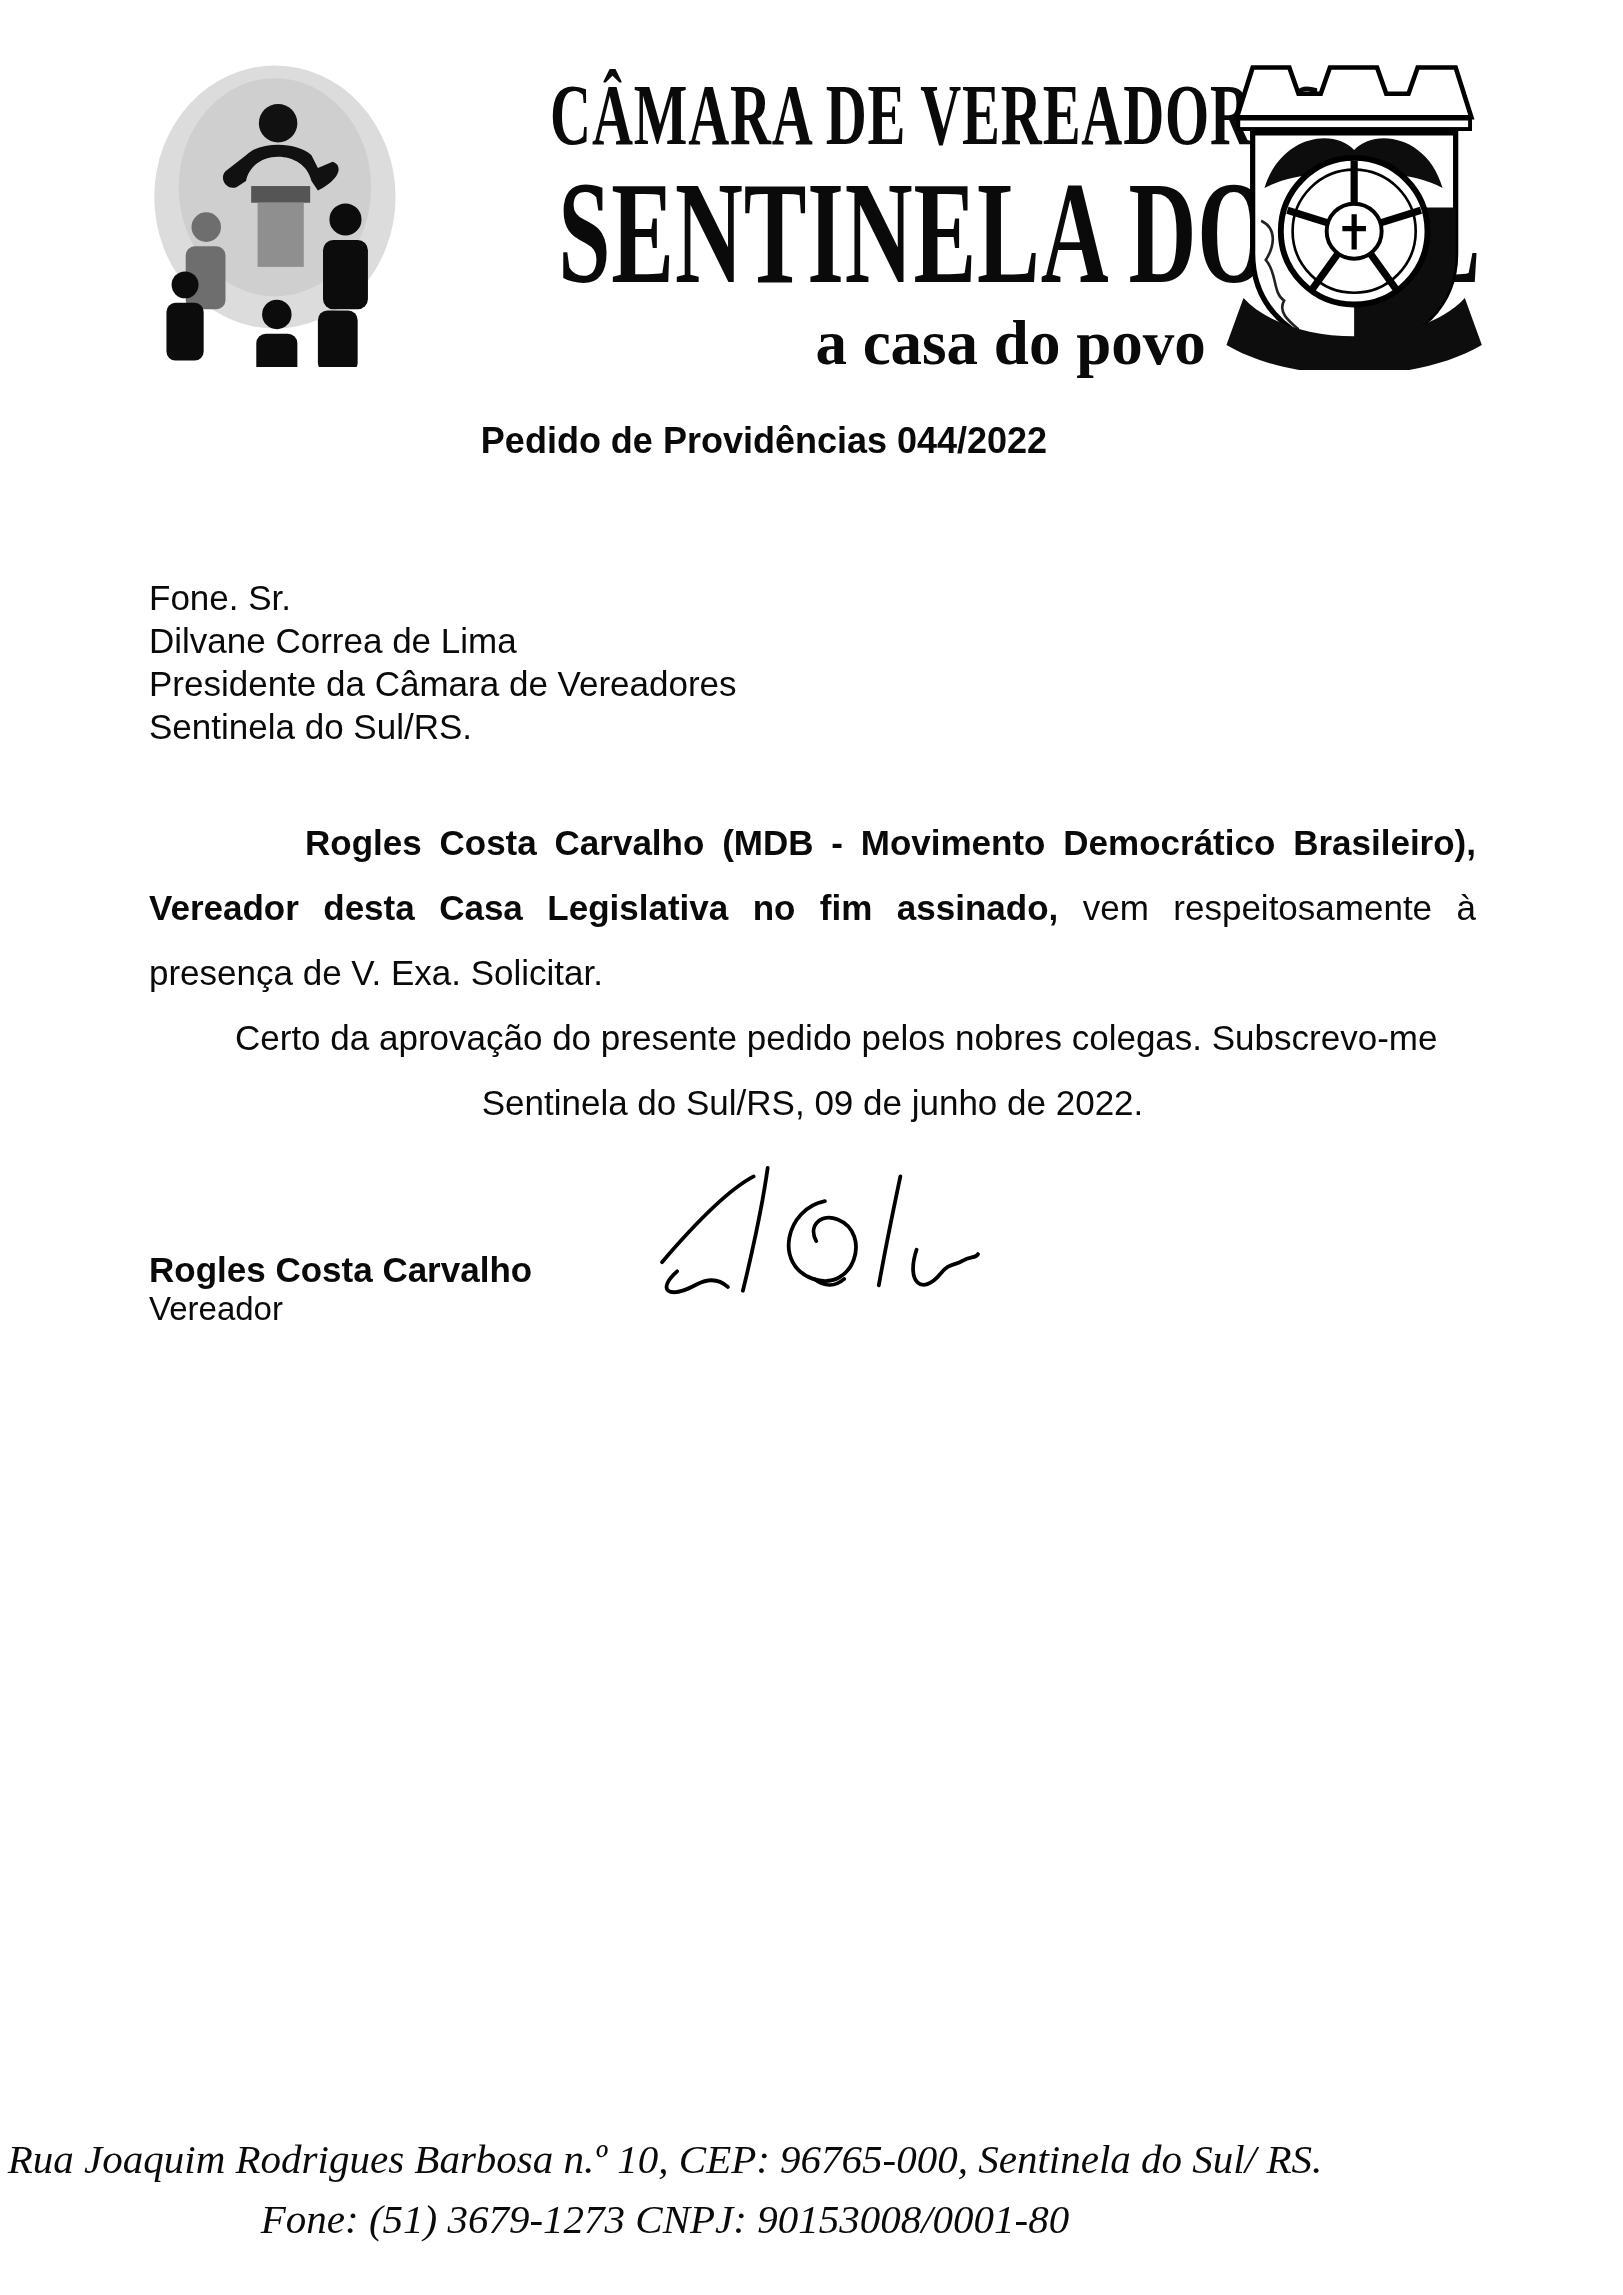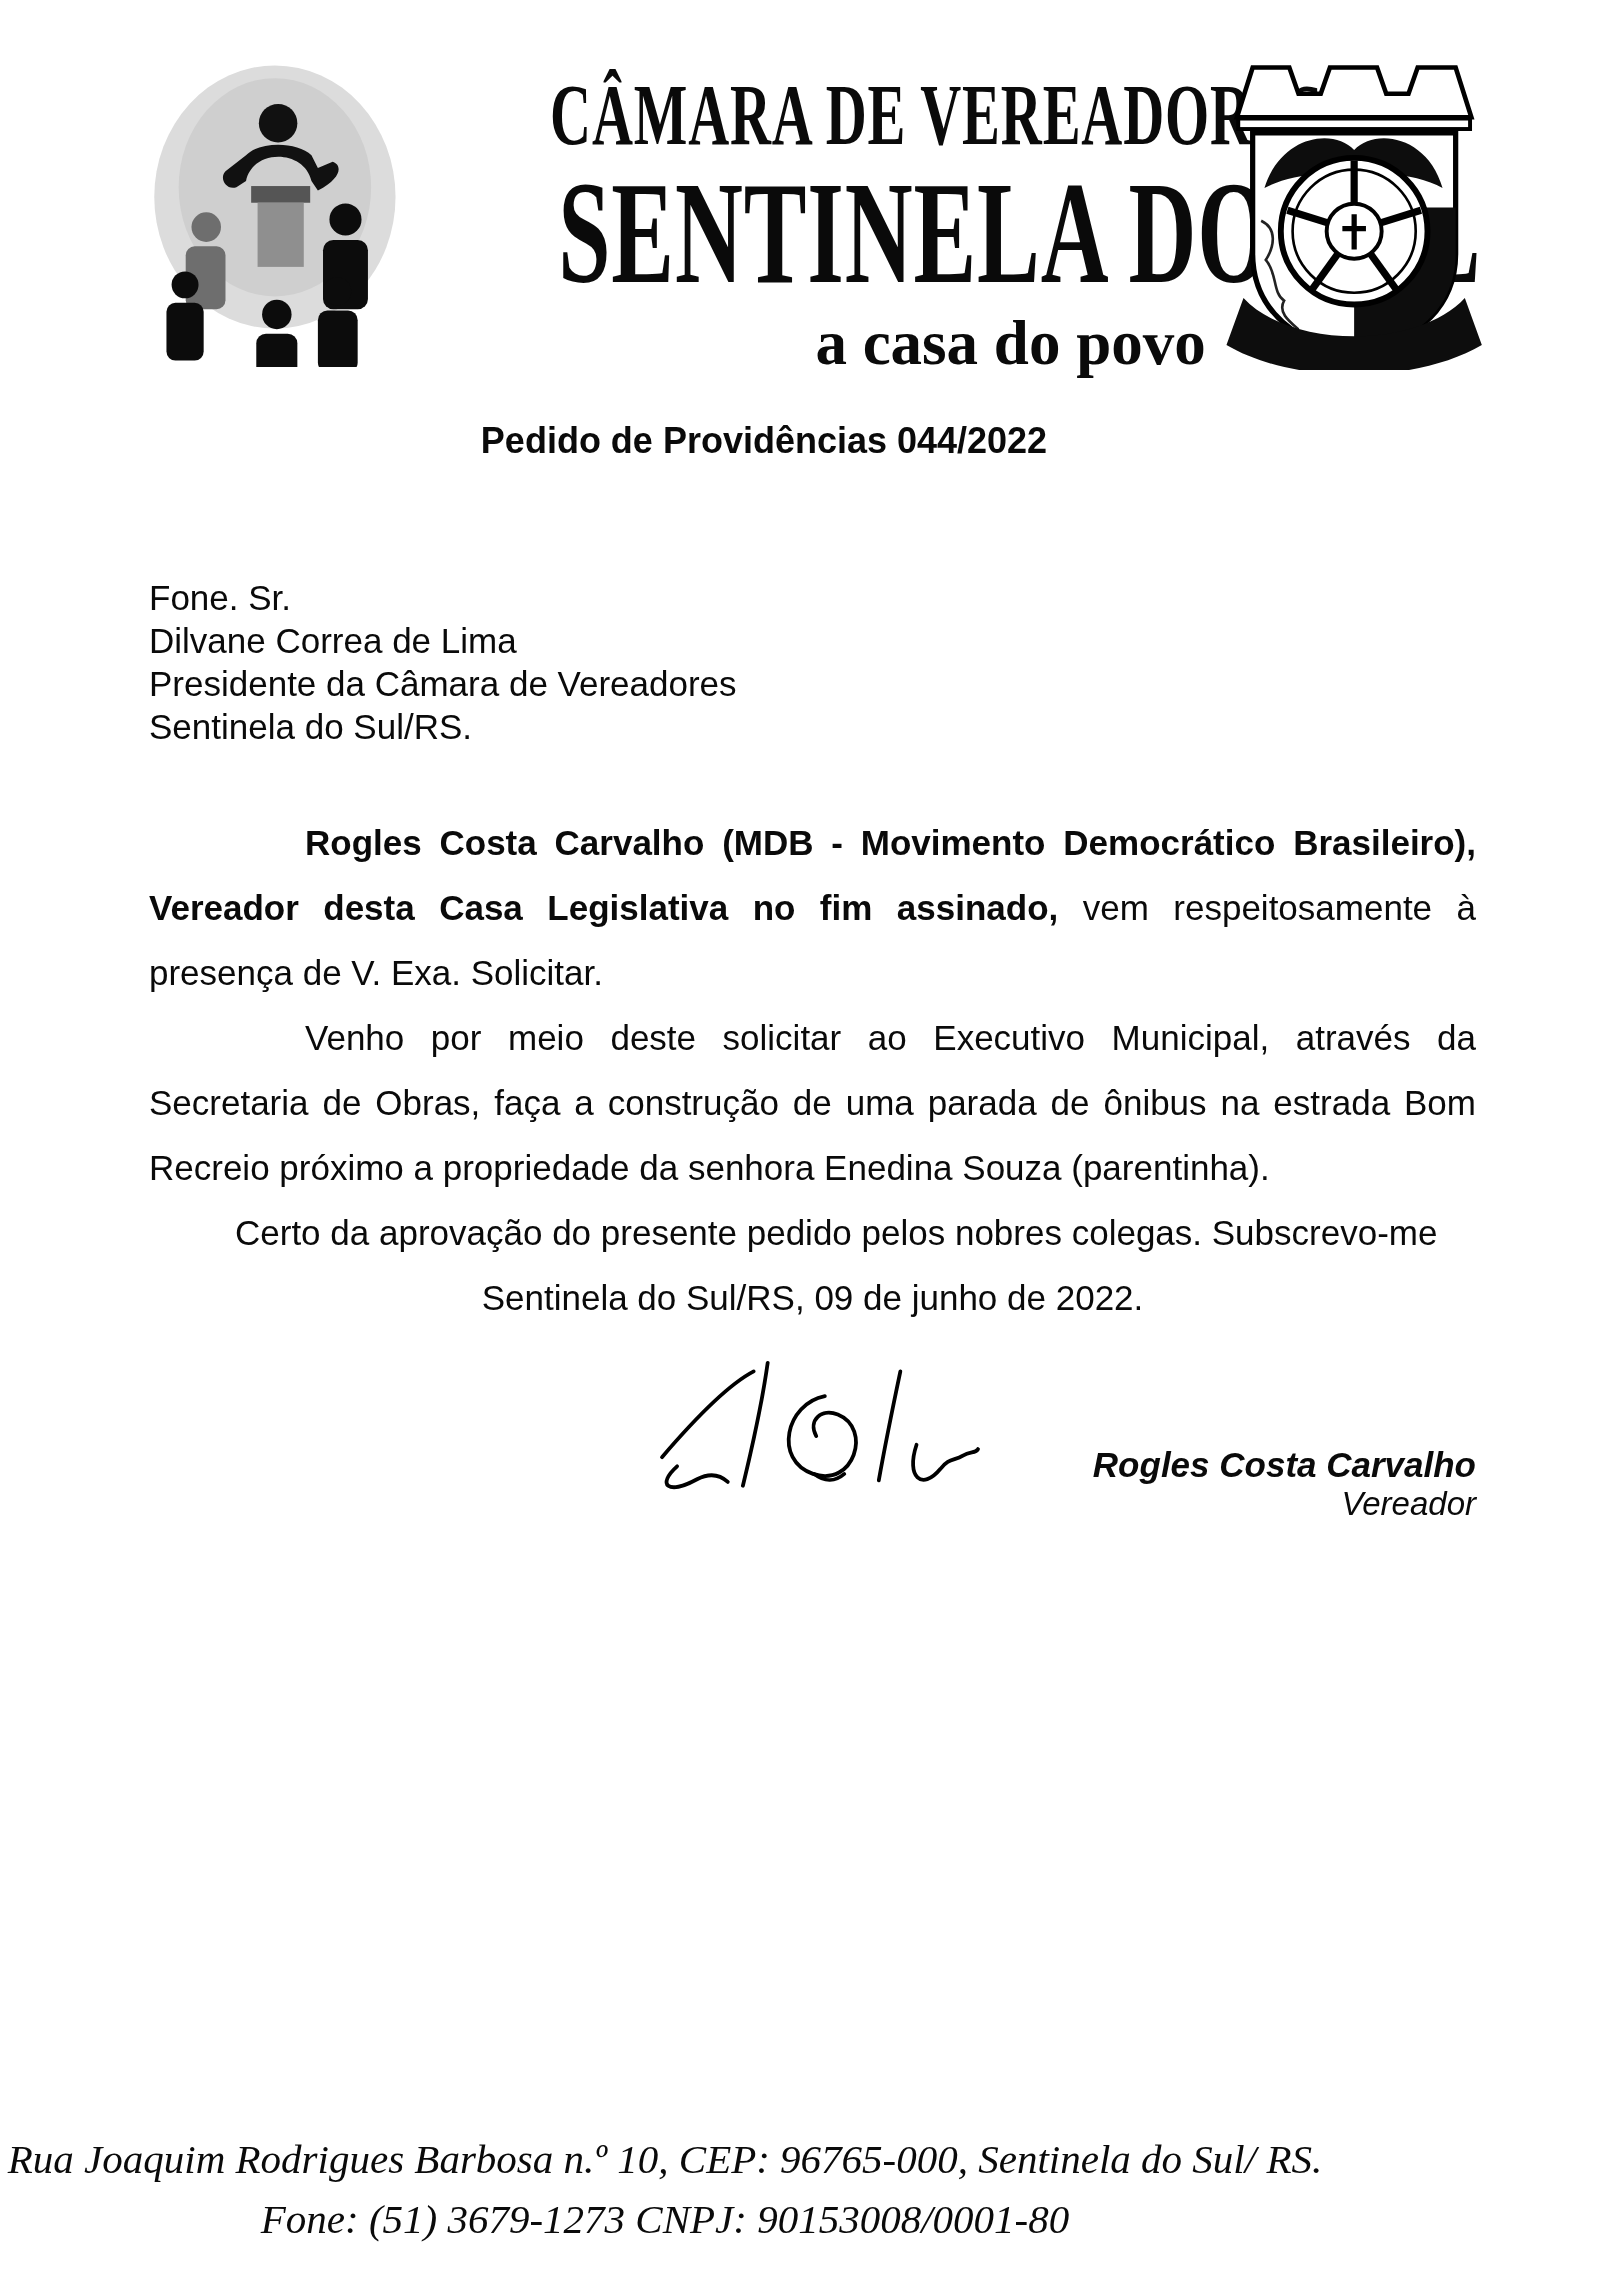--- a/index.html
+++ b/index.html
@@ -47,21 +47,21 @@
   .content{
     position:absolute;top:810px;left:149px;width:1327px;
     font-size:35px;line-height:65px;
   }
   .content p{margin:0;}
   .p-just{text-align:justify;text-indent:156px;}
   .p2{margin-top:126px;}
   .closing{margin-top:111px;text-indent:86px;}
   .dateline{margin-top:56px;text-align:center;text-indent:0;}
   
-  .sig-block{margin-top:22px;text-align:right;font-style:italic;}
+  .sig-block{margin-top:22px;text-align:left;}
   .sig-scribble{display:block;margin:0 auto;width:406px;height:151px;}
   .sig-name{font-weight:bold;font-size:35px;line-height:39px;margin-top:-58px;position:relative;}
   .sig-role{font-size:33px;line-height:39px;}
   
   .footer{
     position:absolute;top:2129px;left:0;width:1330px;
     text-align:center;
     font-family:"Liberation Serif", serif;font-style:italic;
     font-size:41px;line-height:60px;
   }
@@ -137,21 +137,20 @@
   <div class="recipient">
     <div>Fone. Sr.</div>
     <div>Dilvane Correa de Lima</div>
     <div>Presidente da Câmara de Vereadores</div>
     <div>Sentinela do Sul/RS.</div>
   </div>
 
   <div class="content">
     <p class="p-just"><b>Rogles Costa Carvalho (MDB - Movimento Democrático Brasileiro), Vereador desta Casa Legislativa no fim assinado,</b><span> vem respeitosamente à presença de V. Exa. Solicitar.</span></p>
 
-    <p class="p-just p2">Venho por meio deste solicitar ao Executivo Municipal, através da Secretaria de Obras, faça a construção de uma parada de ônibus na estrada Bom Recreio próximo a propriedade da senhora Enedina Souza (parentinha).</p>
 
 
     <p class="closing">Certo da aprovação do presente pedido pelos nobres colegas. Subscrevo-me</p>
 
     <p class="dateline">Sentinela do Sul/RS, 09 de junho de 2022.</p>
 
     <div class="sig-block">
       <svg class="sig-scribble" viewBox="0 0 620 280" aria-hidden="true">
         <g fill="none" stroke="#000" stroke-width="7" stroke-linecap="round">
           <path d="M30,195 C90,125 150,62 200,36"></path>

